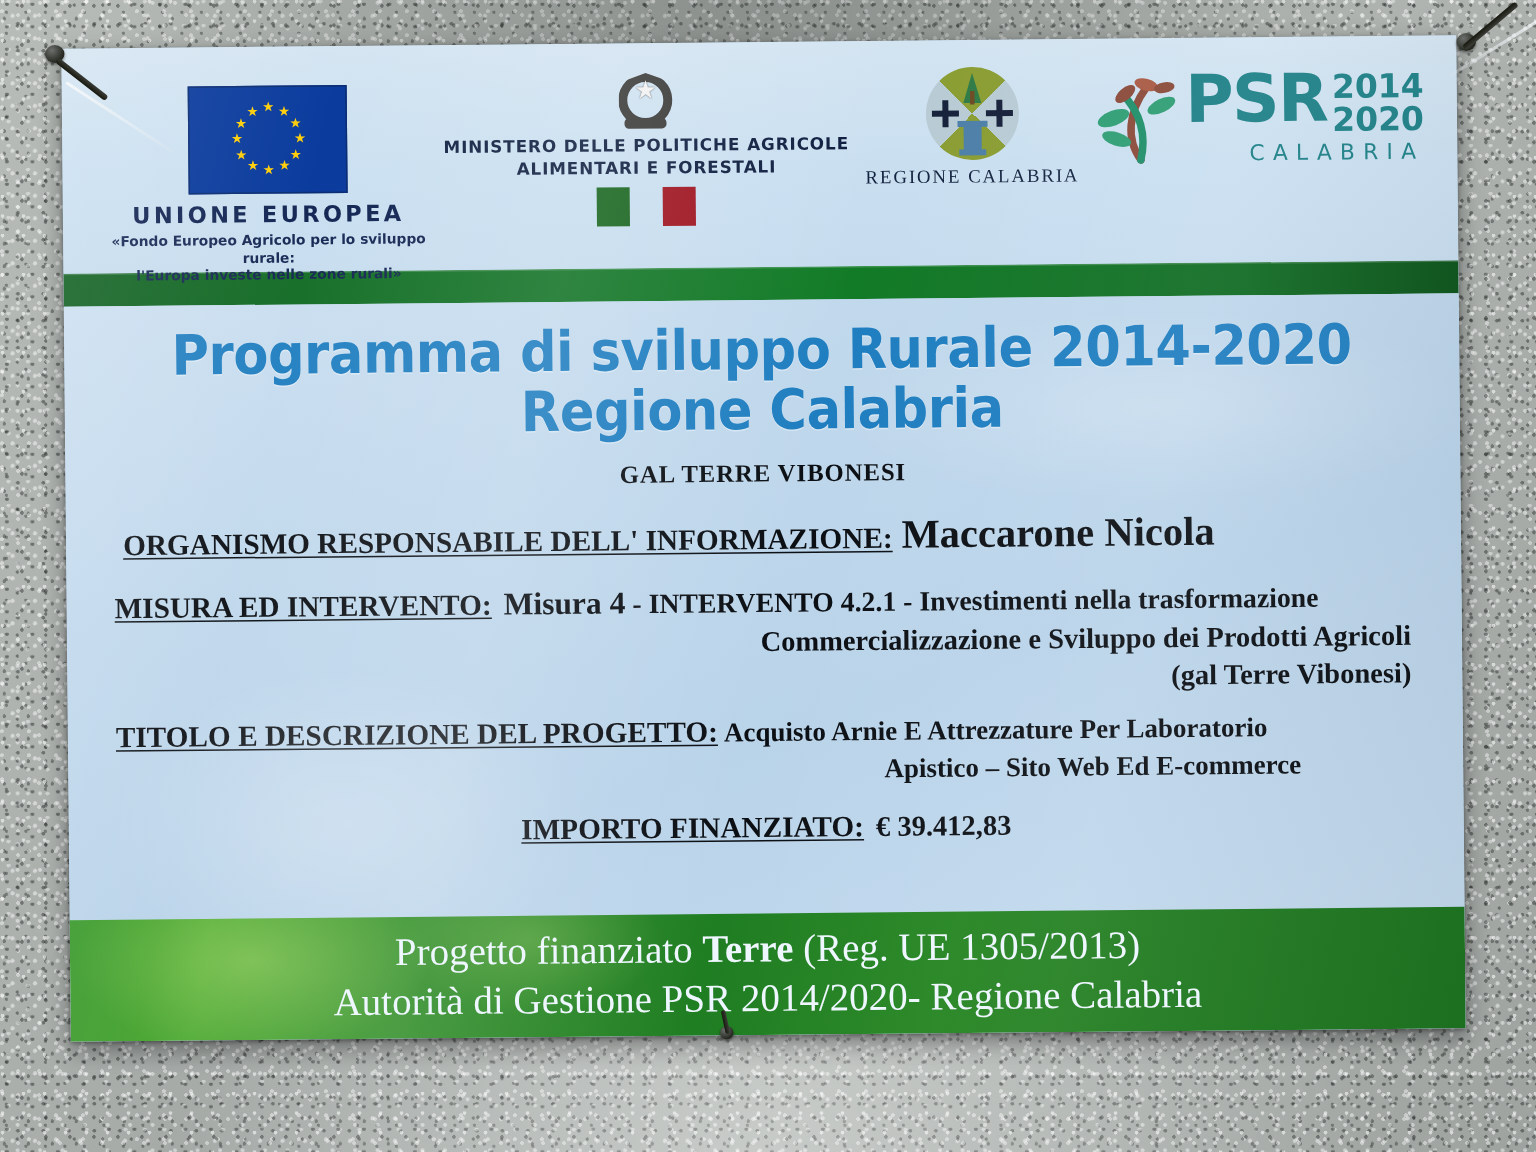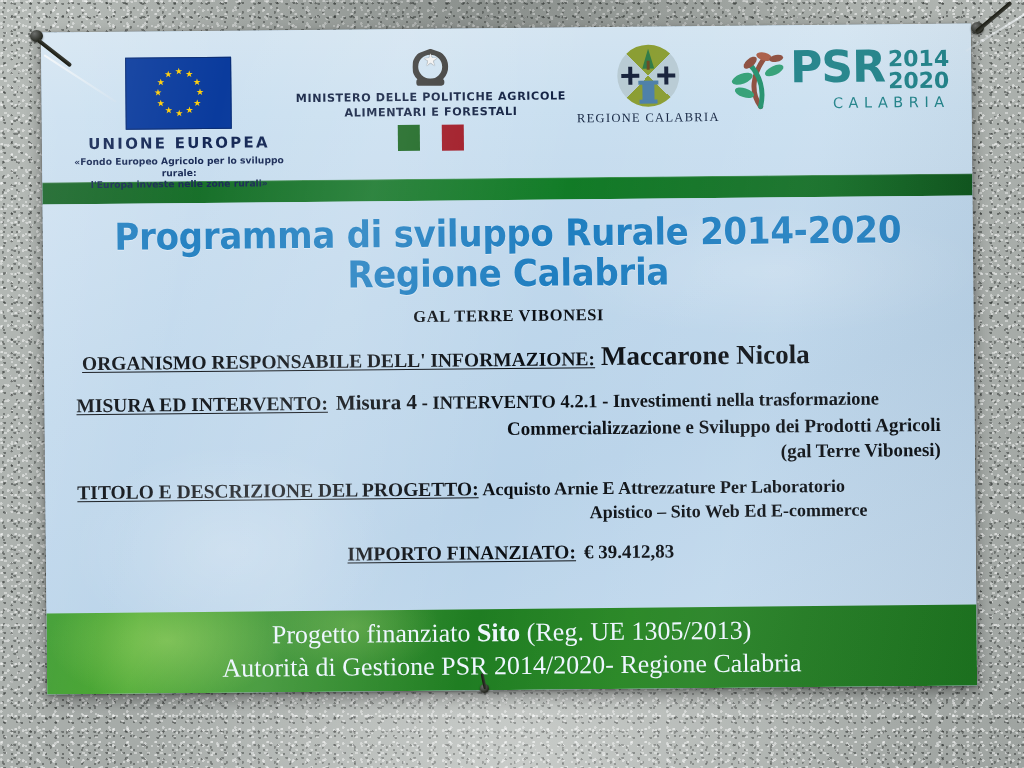--- a/index.html
+++ b/index.html
@@ -374,21 +374,21 @@
     </div>
 
     <div class="row r-importo">
       <span class="lbl">IMPORTO FINANZIATO:</span><span class="val">€ 39.412,83</span>
     </div>
   </div>
 
   <div id="footer">
     <div class="glare2"></div>
     <div class="ln">
-      <span>Progetto finanziato </span><b>Sito</b><span> (Reg. UE 1305/2013)</span>
+      <span>Progetto finanziato </span><b>Terre</b><span> (Reg. UE 1305/2013)</span>
     </div>
     <div class="ln">Autorità di Gestione PSR 2014/2020- Regione Calabria</div>
   </div>
 </div>
 
 <div class="screw" id="screw-tl">
   <div class="head" style="left:0;top:0;"></div>
   <div class="shaft" style="left:8px;top:8px;width:42px;transform:rotate(38deg);transform-origin:0 50%;"></div>
   <div class="wire" style="left:14px;top:24px;width:86px;transform:rotate(33deg);transform-origin:0 50%;"></div>
 </div>

